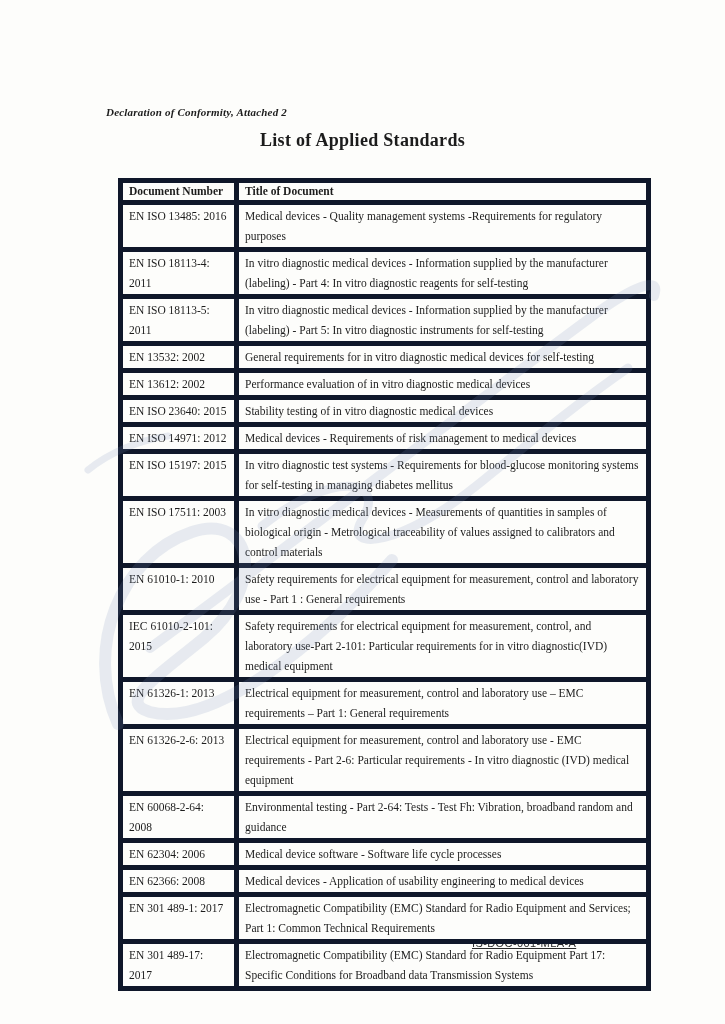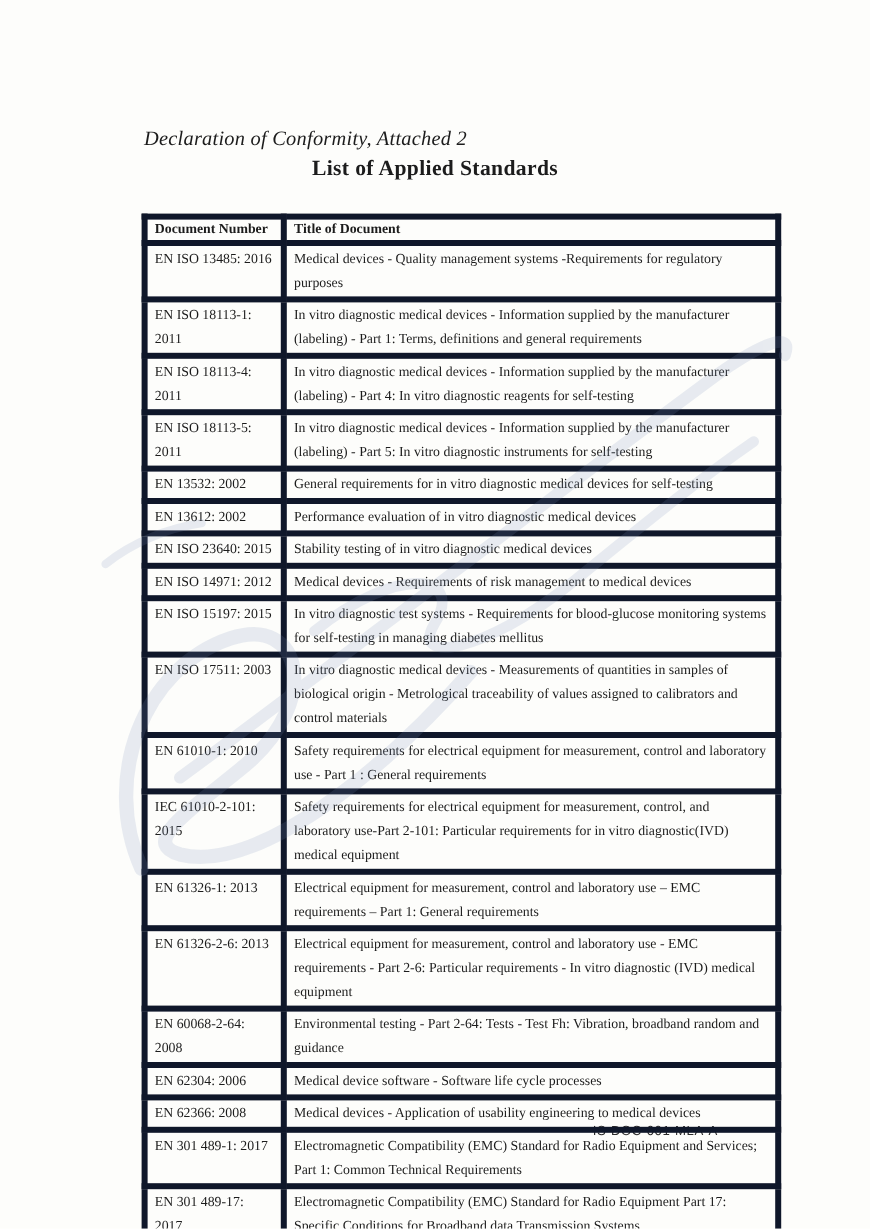--- a/index.html
+++ b/index.html
@@ -20,24 +20,24 @@
     position: absolute;
     left: 0;
     top: 0;
     width: 725px;
     height: 1024px;
     pointer-events: none;
     z-index: 3;
   }
   .header-note {
     position: absolute;
-    left: 120px;
+    left: 106px;
     top: 106px;
-    font-size: 17px;
-    font-weight: normal;
+    font-size: 11px;
+    font-weight: bold;
     font-style: italic;
     letter-spacing: 0.2px;
   }
   .page-title {
     position: absolute;
     left: 0;
     top: 130px;
     width: 100%;
     margin: 0;
     text-align: center;
@@ -68,26 +68,27 @@
   table.standards th {
     font-weight: bold;
     line-height: 15px;
     padding-top: 1px;
     padding-bottom: 1px;
   }
   col.c-number { width: 116px; }
   col.c-title  { width: 412px; }
   .footer-code {
     position: absolute;
-    left: 494px;
+    left: 472px;
     top: 937px;
     font-family: "Liberation Sans", "DejaVu Sans", sans-serif;
     font-size: 11px;
     letter-spacing: 0.4px;
     color: #2a2a2a;
+    text-decoration: underline;
   }
 </style>
 </head>
 <body>
 
 <div class="page">
 
   <svg class="watermark" viewBox="0 0 725 1024" xmlns="http://www.w3.org/2000/svg">
     <g fill="none" stroke="#7a8fb8" stroke-linecap="round" stroke-linejoin="round" opacity="0.16">
       <path stroke-width="12" d="M118 724 C 84 648, 120 556, 192 532 C 252 512, 268 584, 204 638 C 158 676, 116 702, 150 712 C 214 728, 318 644, 392 560"></path>
@@ -111,24 +112,20 @@
         <th>Document Number</th>
         <th>Title of Document</th>
       </tr>
     </thead>
     <tbody>
   <tr>
     <td>EN ISO 13485: 2016</td>
     <td>Medical devices - Quality management systems -Requirements for regulatory purposes</td>
   </tr>
 
-  <tr>
-    <td>EN ISO 18113-1: 2011</td>
-    <td>In vitro diagnostic medical devices - Information supplied by the manufacturer (labeling) - Part 1: Terms, definitions and general requirements</td>
-  </tr>
 
   <tr>
     <td>EN ISO 18113-4: 2011</td>
     <td>In vitro diagnostic medical devices - Information supplied by the manufacturer (labeling) - Part 4: In vitro diagnostic reagents for self-testing</td>
   </tr>
 
   <tr>
     <td>EN ISO 18113-5: 2011</td>
     <td>In vitro diagnostic medical devices - Information supplied by the manufacturer (labeling) - Part 5: In vitro diagnostic instruments for self-testing</td>
   </tr>

